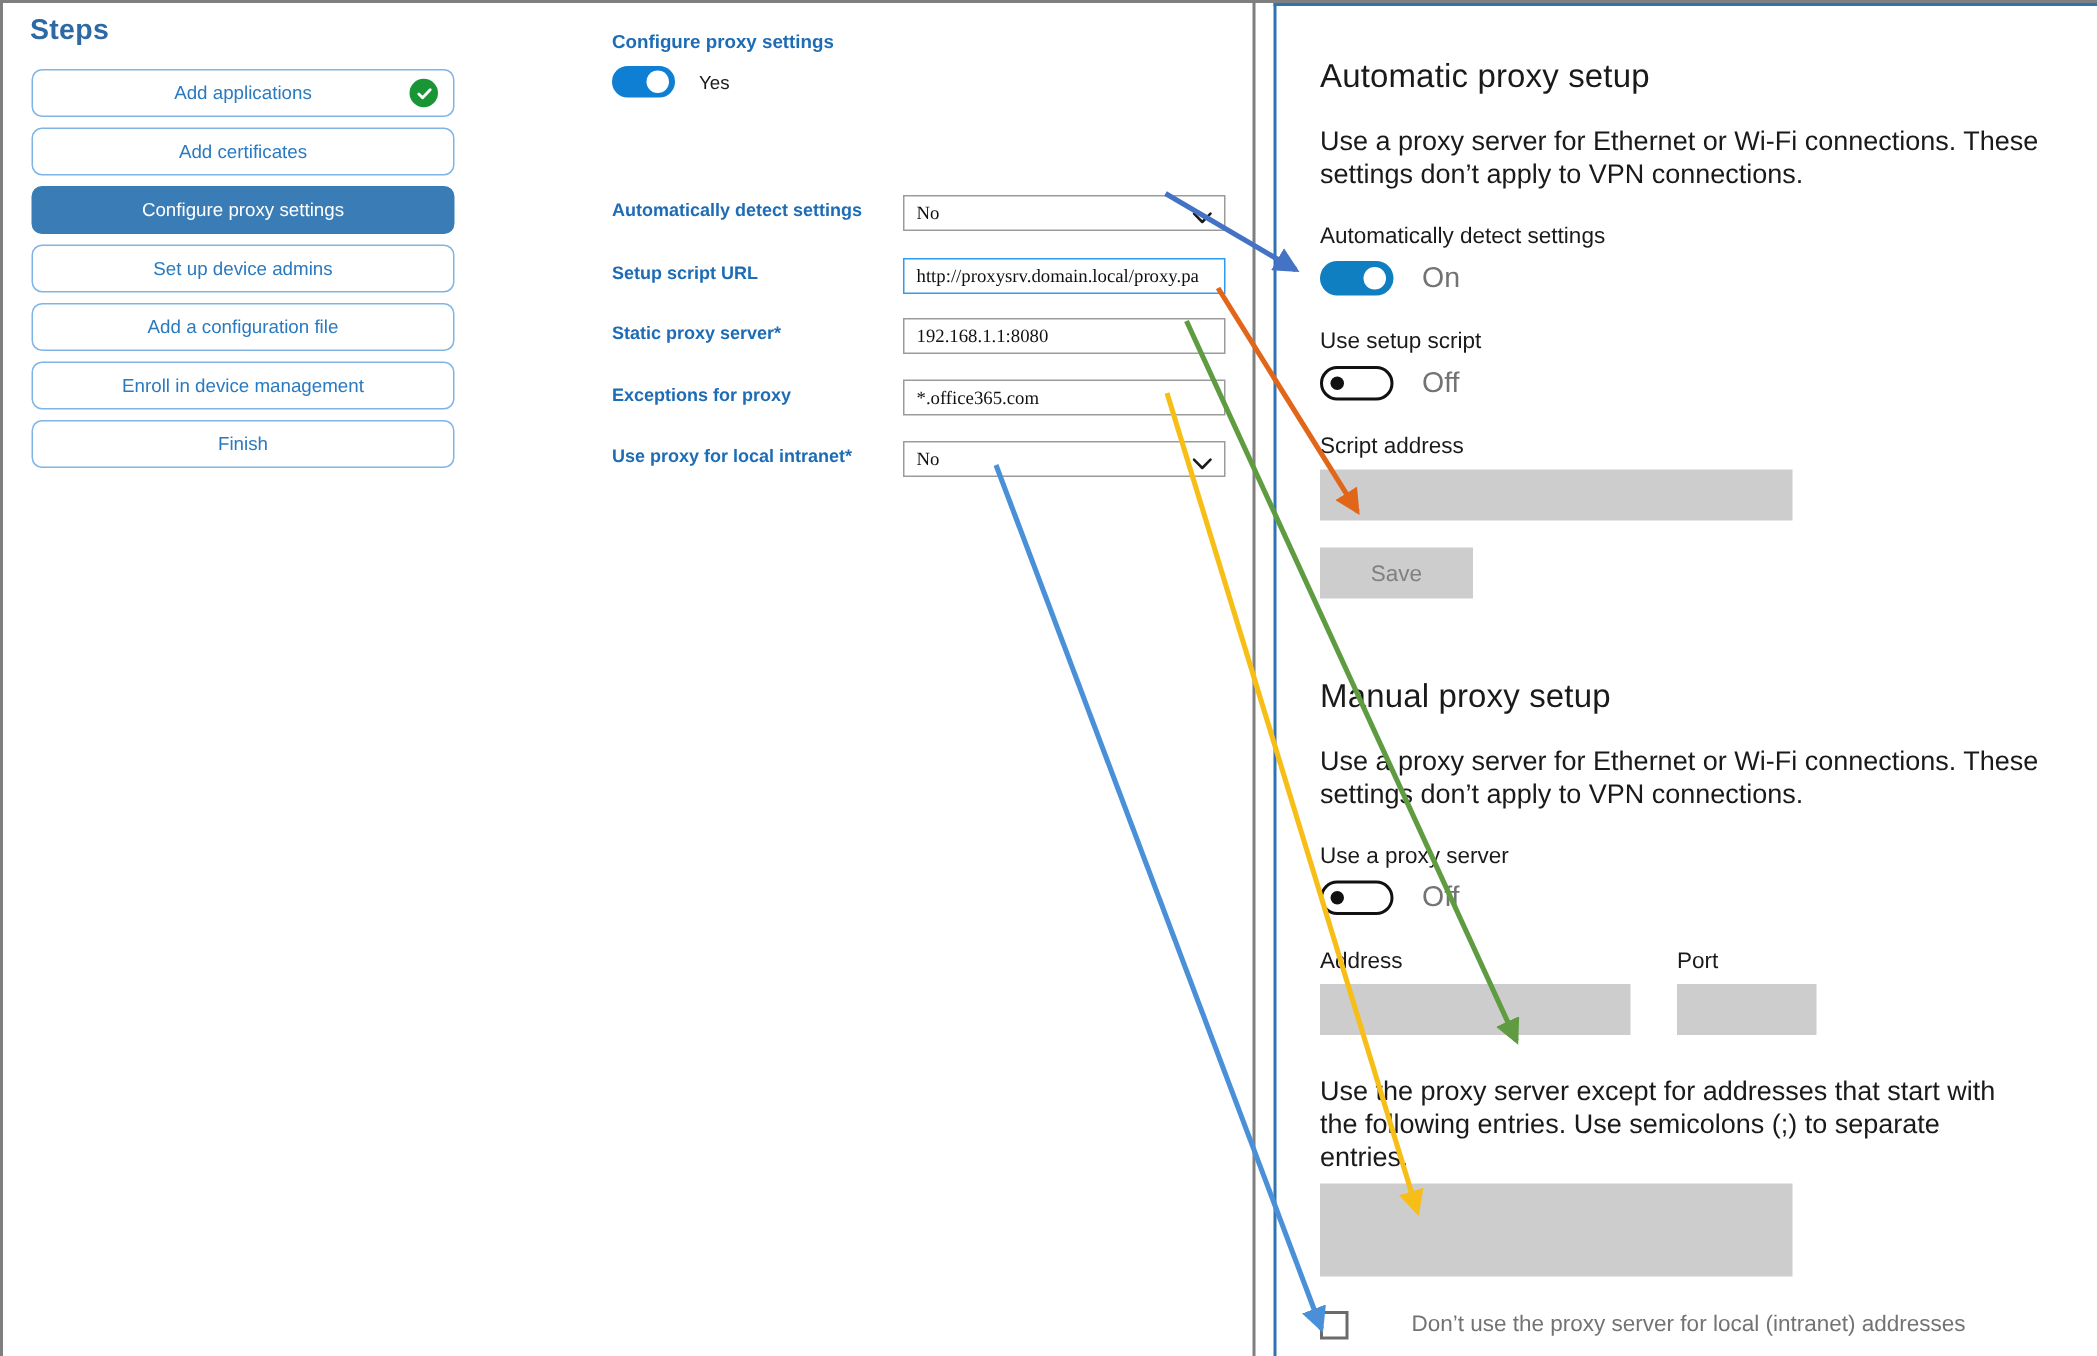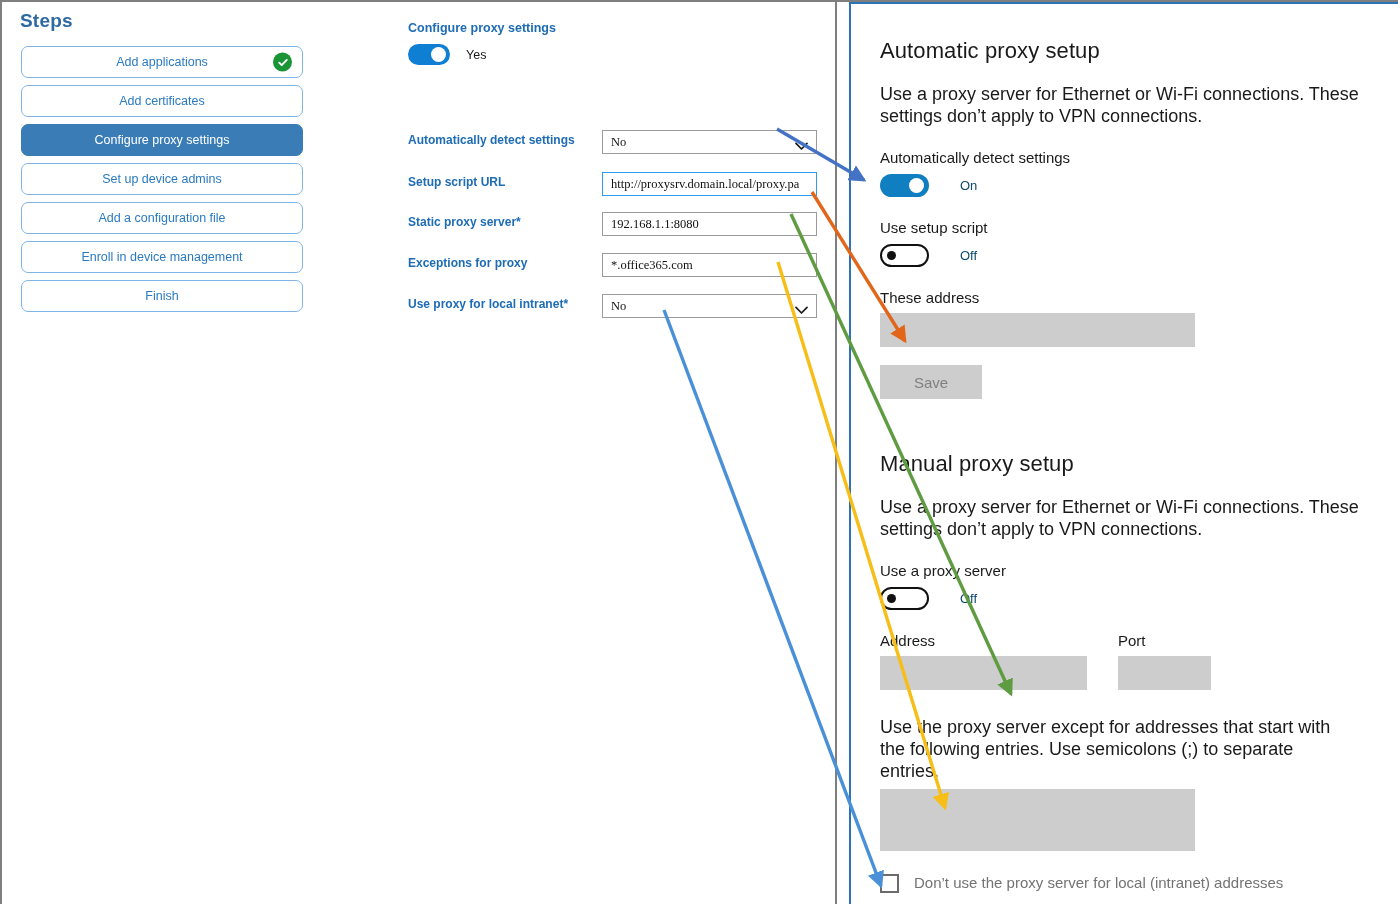--- a/index.html
+++ b/index.html
@@ -240,23 +240,23 @@
     box-sizing: border-box;
   }
   .toggle-lg.off .knob {
     position: absolute;
     top: 5px; left: 5px;
     width: 9px; height: 9px;
     border-radius: 50%;
     background: #111111;
   }
   .toggle-state {
-    margin-left: 31px;
-    font-size: 13px;
-    color: #0c4a6e;
+    margin-left: 19px;
+    font-size: 19px;
+    color: #737373;
   }
   .grey-input {
     background: #cdcdcd;
     height: 34px;
     margin-top: 7px;
     cursor: text;
   }
   #script-address-input { width: 315px; }
   #save-button {
     margin-top: 18px;
@@ -275,20 +275,21 @@
   }
   .apr-col { }
   .apr-col.port { margin-left: 31px; }
   #address-input { width: 207px; }
   #port-input { width: 93px; }
   #exceptions-input { width: 315px; height: 62px; }
   #local-check-row {
     display: flex;
     align-items: flex-start;
     margin-top: 22px;
+    gap: 27px;
   }
   #local-checkbox {
     width: 19px; height: 19px;
     box-sizing: border-box;
     border: 2px solid #6b6b6b;
     background: #ffffff;
     flex: 0 0 auto;
     margin-top: 1px;
     cursor: pointer;
   }
@@ -404,21 +405,21 @@
     </div>
 
     <div class="sub-label">Use setup script</div>
     <div class="toggle-row">
       <div class="toggle-lg off">
         <div class="knob"></div>
       </div>
       <span class="toggle-state">Off</span>
     </div>
 
-    <div class="sub-label">These address</div>
+    <div class="sub-label">Script address</div>
     <div class="grey-input" id="script-address-input"></div>
 
     <div id="save-button">Save</div>
 
     <h2 class="sec-title" style="margin-top:52px;">Manual proxy setup</h2>
     <p class="sec-desc">Use a proxy server for Ethernet or Wi-Fi connections. These settings don’t apply to VPN connections.</p>
 
     <div class="sub-label">Use a proxy server</div>
     <div class="toggle-row">
       <div class="toggle-lg off">

